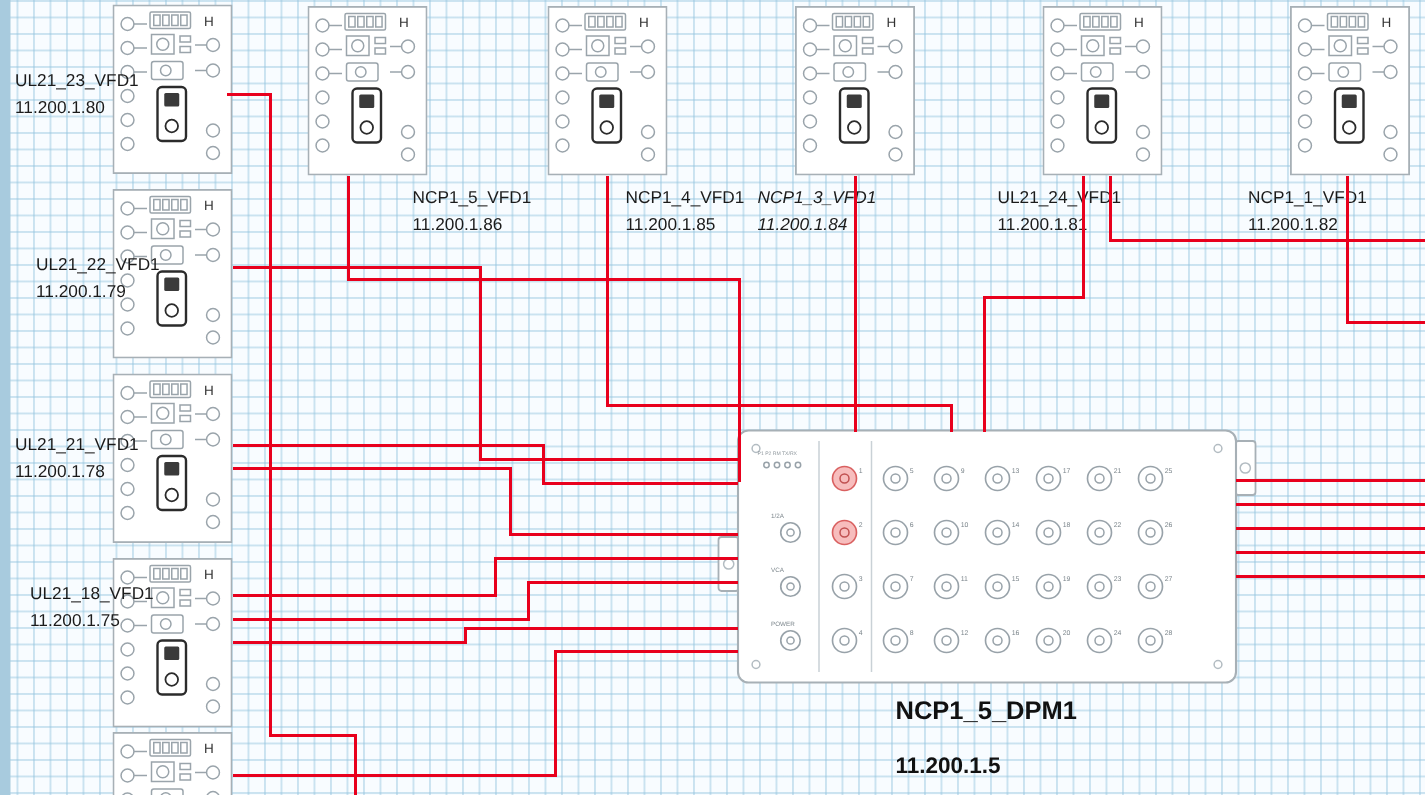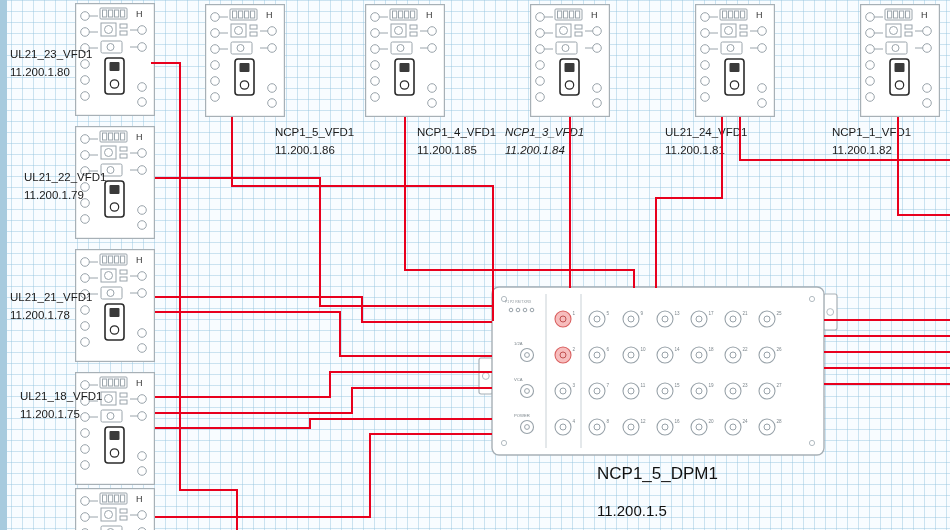--- a/index.html
+++ b/index.html
@@ -45,20 +45,21 @@
     color: #1b1b1b;
     white-space: nowrap;
   }
   .dev-label > div:first-child { margin-bottom: 5px; }
 
   .dpm-label {
     position: absolute;
     z-index: 3;
     color: #111;
     white-space: nowrap;
+    font-weight: bold;
   }
   .dpm-name { font-size: 17px; }
   .dpm-ip   { font-size: 15px; margin-top: 18px; }
 
   #wires {
     position: absolute; left: 0; top: 0;
     z-index: 5;
   }
 
   svg text { font-family: "Liberation Sans", sans-serif; }

